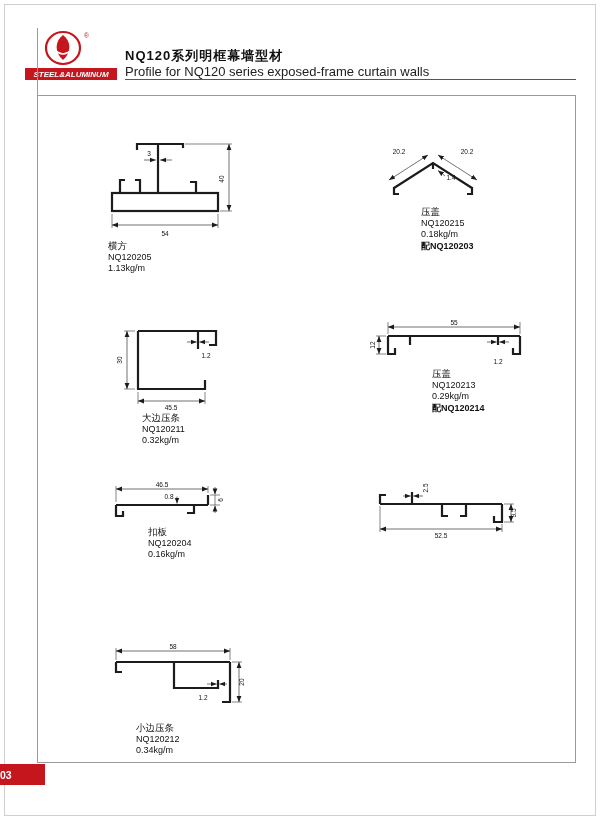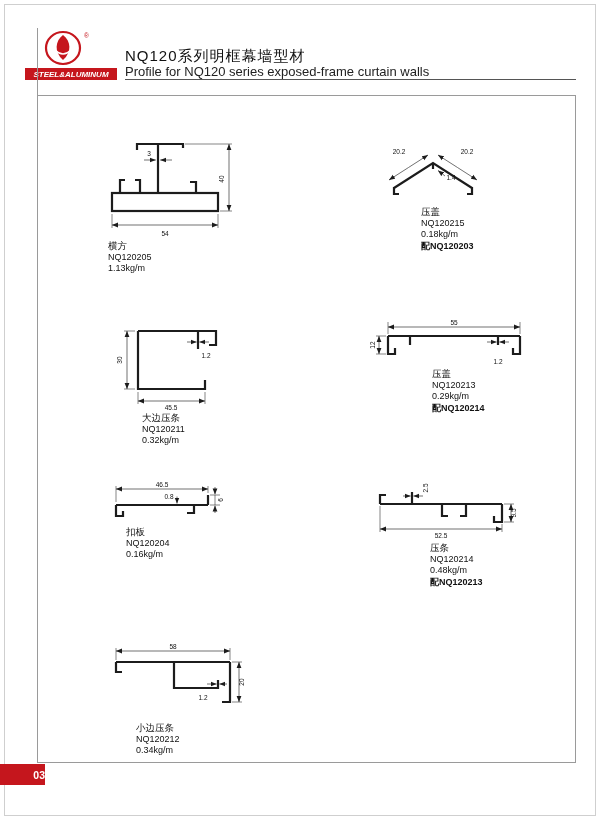--- a/index.html
+++ b/index.html
@@ -3,25 +3,25 @@
 <meta charset="utf-8">
 <style>
   *{box-sizing:border-box;margin:0;padding:0}
   html,body{background:#fff}
   body{width:600px;height:820px;font-family:"Liberation Sans","DejaVu Sans",sans-serif;color:#111}
   .page{position:relative;width:600px;height:820px;background:#fff;overflow:hidden}
   .page-border{position:absolute;left:4px;top:4px;right:4px;bottom:4px;border:1px solid #cfcfcf;pointer-events:none}
   .vrule{position:absolute;left:37px;top:28px;width:1px;height:735px;background:#9a9a9a}
   .frame{position:absolute;left:37px;top:95px;width:539px;height:668px;border:1px solid #9a9a9a}
   .logo{position:absolute;left:24px;top:28px;width:94px}
-  .title-cn{position:absolute;left:125px;top:47px;font-size:15px;font-weight:normal;letter-spacing:1px}
+  .title-cn{position:absolute;left:125px;top:47px;font-size:13px;font-weight:bold;letter-spacing:1px}
   .title-en{position:absolute;left:125px;top:64px;font-size:13px;color:#222}
   .trule{position:absolute;left:125px;top:79px;width:451px;height:1px;background:#555}
   .pagenum{position:absolute;left:0;top:764px;width:45px;height:21px;background:#c5161d;color:#fff;
-           font-size:10.5px;font-weight:bold;display:flex;align-items:center;justify-content:flex-end}
+           font-size:10.5px;font-weight:bold;display:flex;align-items:center;justify-content:flex-start}
   .profile{position:absolute}
   .cap{font-size:9px;line-height:11.5px;color:#111}
   .cap .nm{font-weight:normal;font-size:9.5px}
   .cap .mate{font-weight:bold}
   svg{display:block}
   .s{fill:none;stroke:#1c1c1c;stroke-width:2.2;stroke-linejoin:miter;stroke-linecap:butt}
   .x{stroke:#333;stroke-width:0.6;fill:none}
   .d{stroke:#333;stroke-width:0.7;fill:none}
   .dt{font-size:6.5px;fill:#111;text-anchor:middle}
 </style>
@@ -195,21 +195,21 @@
         <line class="d" x1="71" y1="16.5" x2="71" y2="23.5" marker-end="url(#arr)"></line>
         <text class="dt" x="63" y="19">0.8</text>
         <line class="x" x1="104" y1="15" x2="114" y2="15"></line>
         <line class="x" x1="104" y1="25" x2="114" y2="25"></line>
         <line class="d" x1="109" y1="7" x2="109" y2="14.4" marker-end="url(#arr)"></line>
         <line class="d" x1="109" y1="33" x2="109" y2="25.6" marker-end="url(#arr)"></line>
         <line class="x" x1="109" y1="15" x2="109" y2="25"></line>
         <text class="dt" x="117" y="20" transform="rotate(-90 117 20)">6</text>
       </g>
     </svg>
-    <div class="cap" style="margin-left:20px">
+    <div class="cap" style="margin-left:42px">
       <div class="nm">扣板</div>
       <div>NQ120204</div>
       <div>0.16kg/m</div>
     </div>
   </div>
 
   <div class="profile" style="left:370px;top:476px">
     <svg width="150" height="66" viewBox="0 0 150 66">
       <g class="s">
         <path d="M10,28 H132"></path>
@@ -228,26 +228,20 @@
         <line class="d" x1="71" y1="53" x2="10" y2="53" marker-end="url(#arr)"></line>
         <line class="d" x1="71" y1="53" x2="132" y2="53" marker-end="url(#arr)"></line>
         <text class="dt" x="71" y="62">52.5</text>
         <line class="x" x1="134" y1="28" x2="144" y2="28"></line>
         <line class="x" x1="134" y1="46" x2="144" y2="46"></line>
         <line class="d" x1="141" y1="37" x2="141" y2="28" marker-end="url(#arr)"></line>
         <line class="d" x1="141" y1="37" x2="141" y2="46" marker-end="url(#arr)"></line>
         <text class="dt" x="146" y="37" transform="rotate(-90 146 37)">9.5</text>
       </g>
     </svg>
-    <div class="cap" style="margin-left:60px">
-      <div class="nm">压条</div>
-      <div>NQ120214</div>
-      <div>0.48kg/m</div>
-      <div class="mate">配NQ120213</div>
-    </div>
   </div>
 
   <div class="profile" style="left:106px;top:642px">
     <svg width="142" height="80" viewBox="0 0 142 80">
       <g class="s">
         <path d="M10,20 H124"></path>
         <path d="M10,20 V30 H16"></path>
         <path d="M124,20 V60 H116"></path>
         <path d="M68,20 V46 H112 V38"></path>
       </g>

